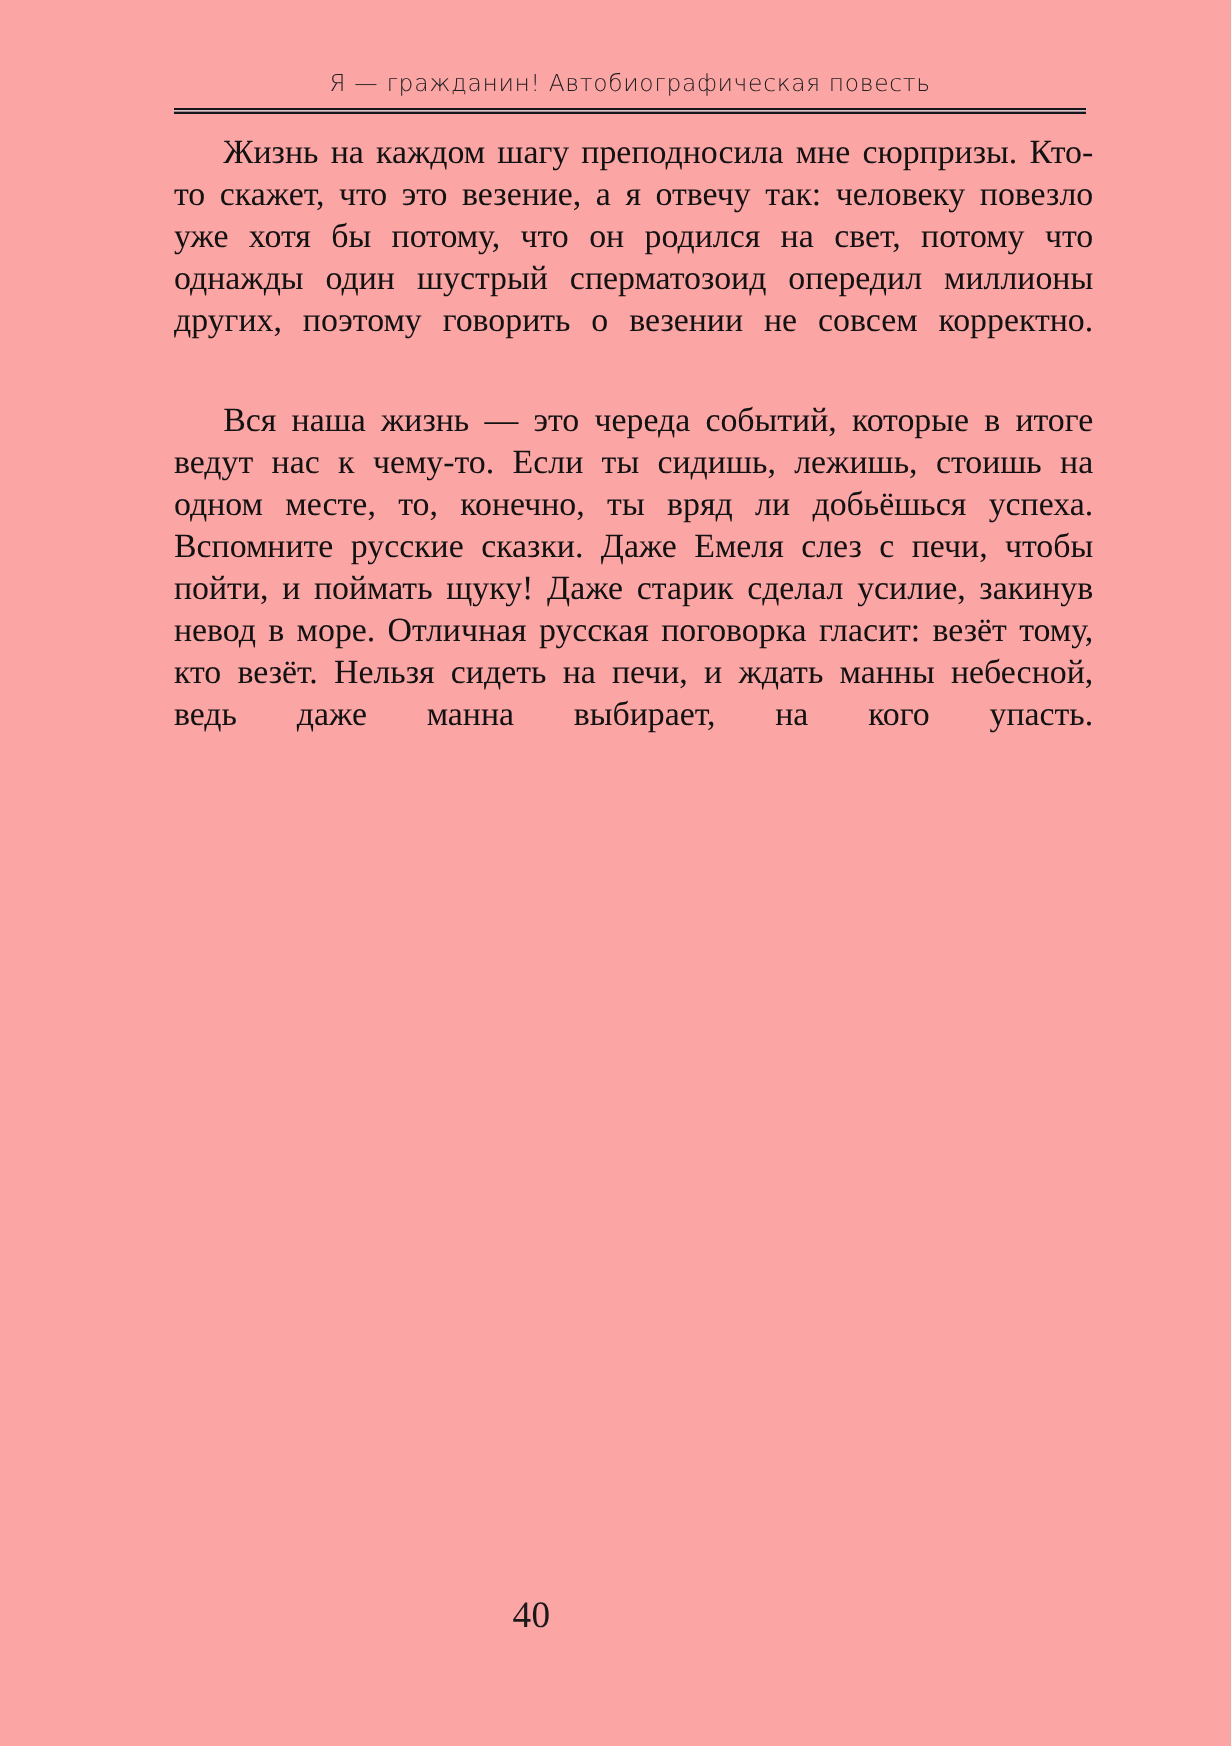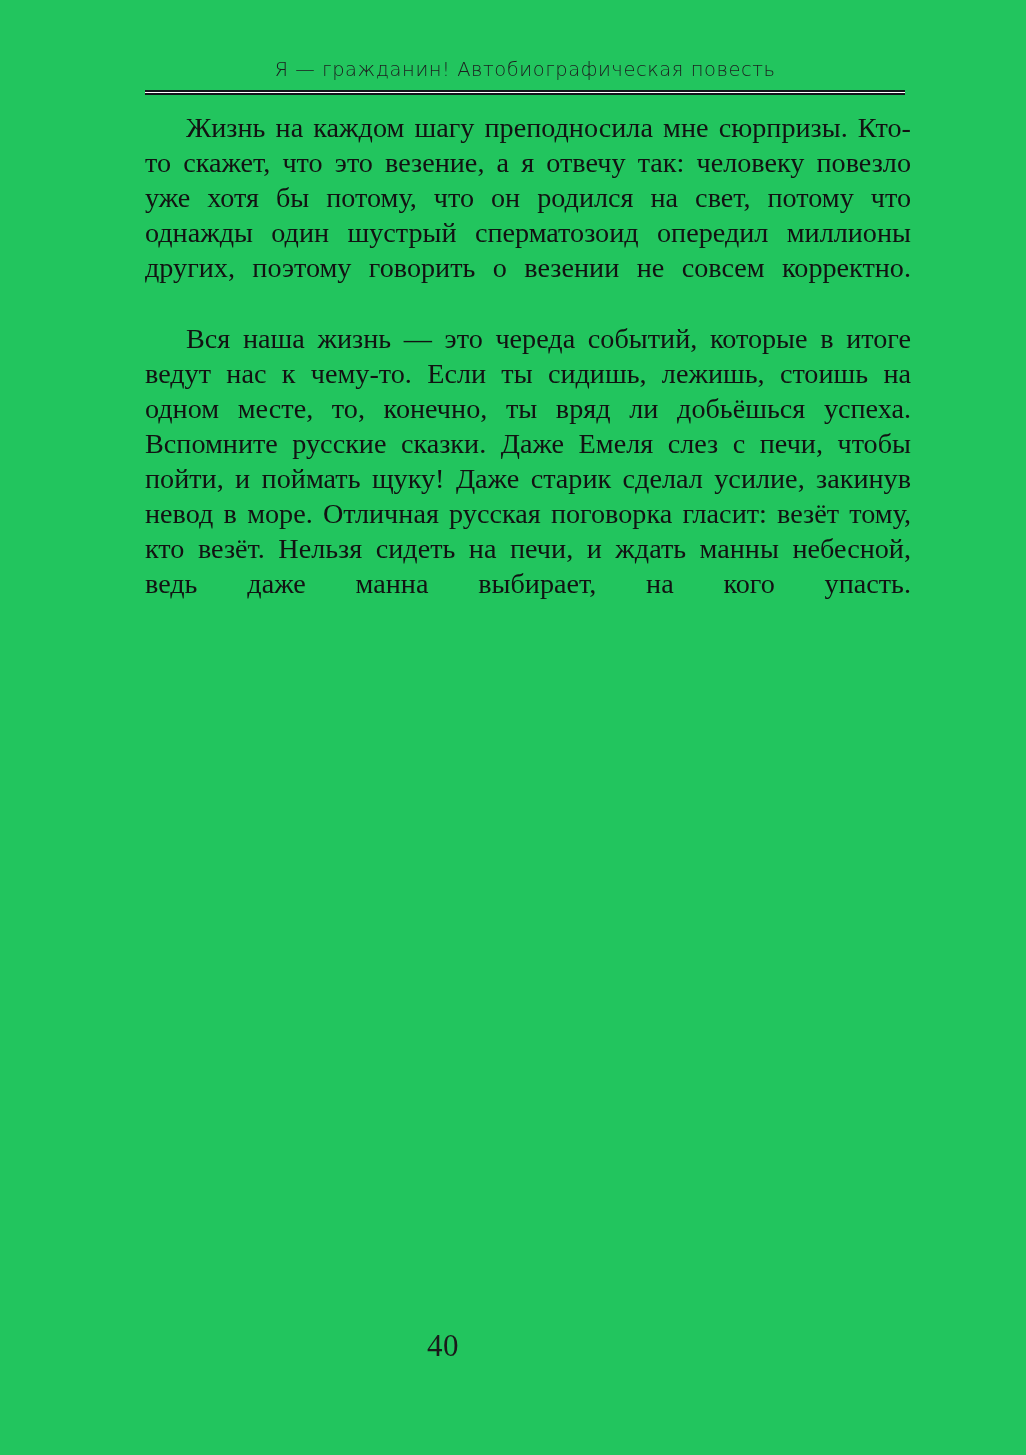--- a/index.html
+++ b/index.html
@@ -6,21 +6,21 @@
   html, body {
     margin: 0;
     padding: 0;
     background: #ffffff;
   }
 
   .page {
     position: relative;
     width: 1026px;
     height: 1455px;
-    background: #22c55e;
+    background: #fca5a5;
     overflow: hidden;
     box-sizing: border-box;
   }
 
   
   .running-head {
     position: absolute;
     left: 145px;
     top: 58px;
     width: 760px;
@@ -82,21 +82,21 @@
     color: #121212;
     text-align: justify;
     text-justify: inter-word;
     text-indent: 41px;
     hyphens: manual;
     -webkit-hyphens: manual;
     word-spacing: 0.2px;
   }
 
   .para + .para {
-    margin-top: 0;
+    margin-top: 12px;
   }
 
   
   .para::after {
     content: "";
     display: inline-block;
     width: 100%;
   }
 
   

